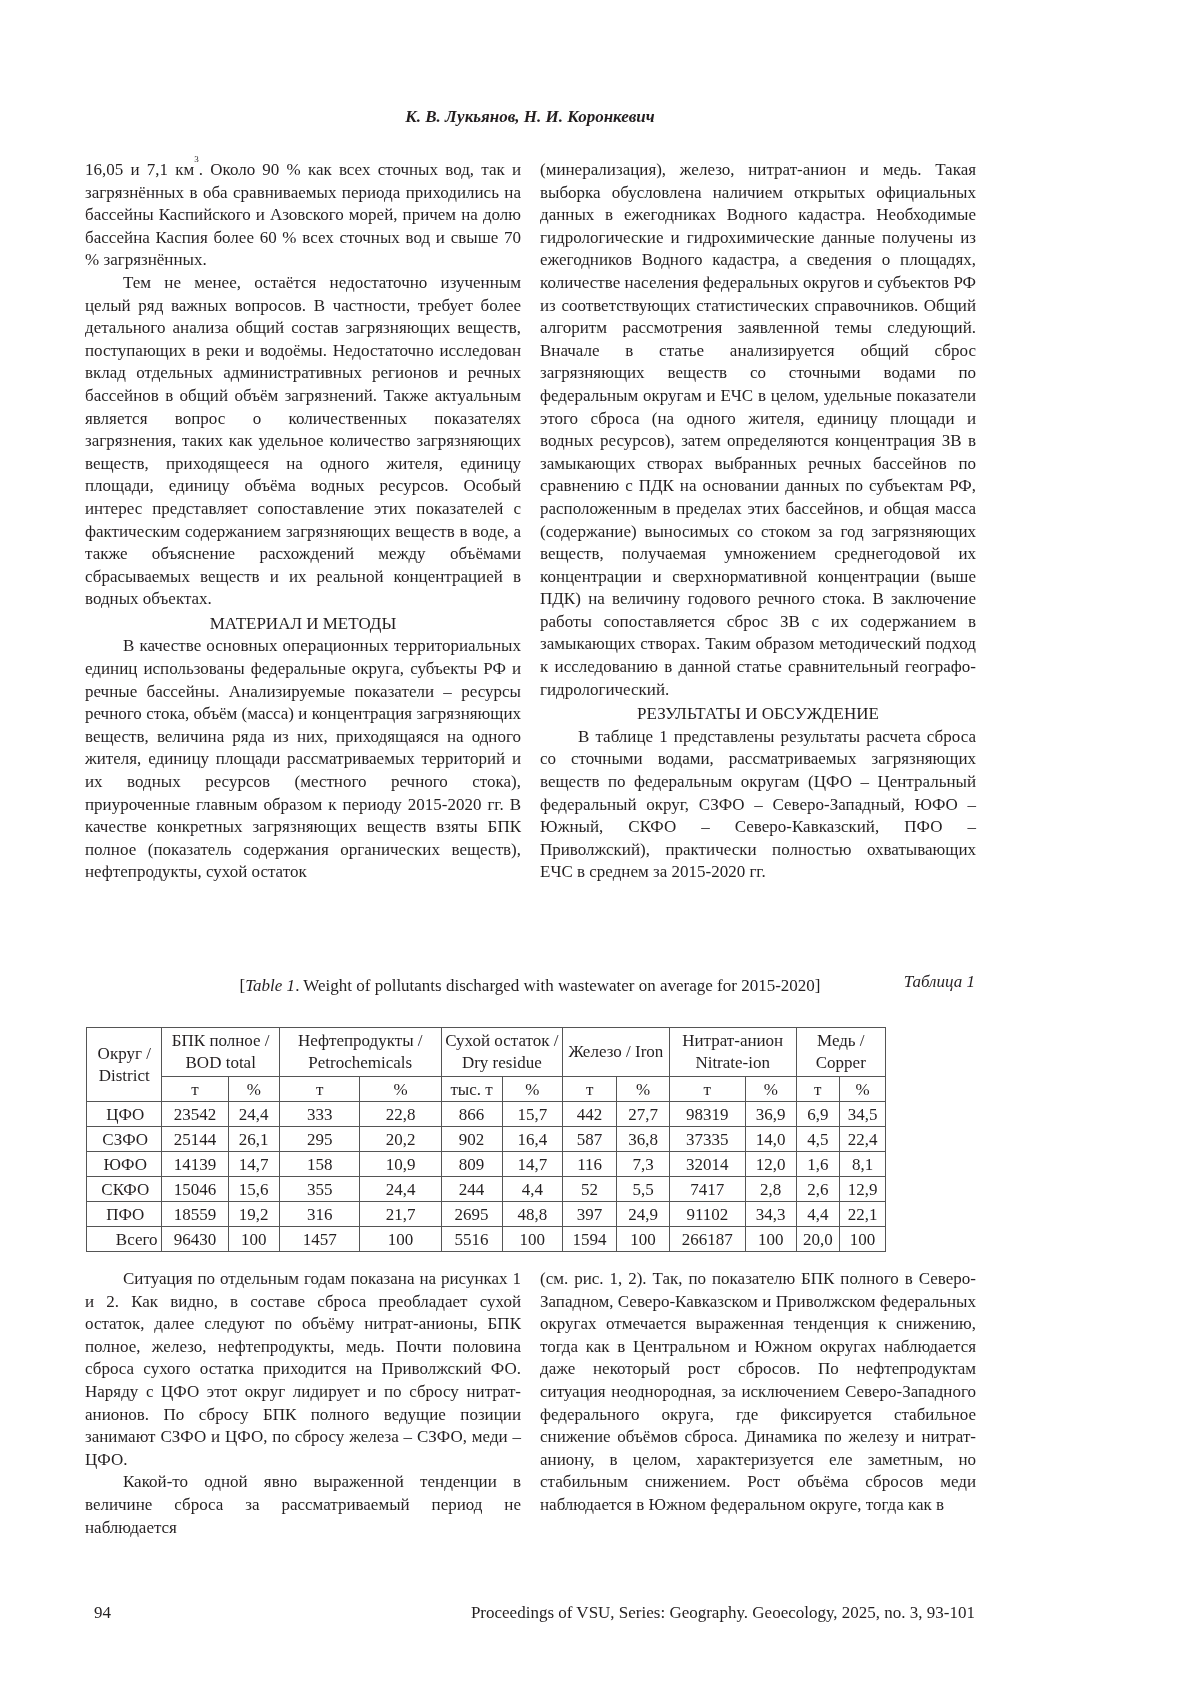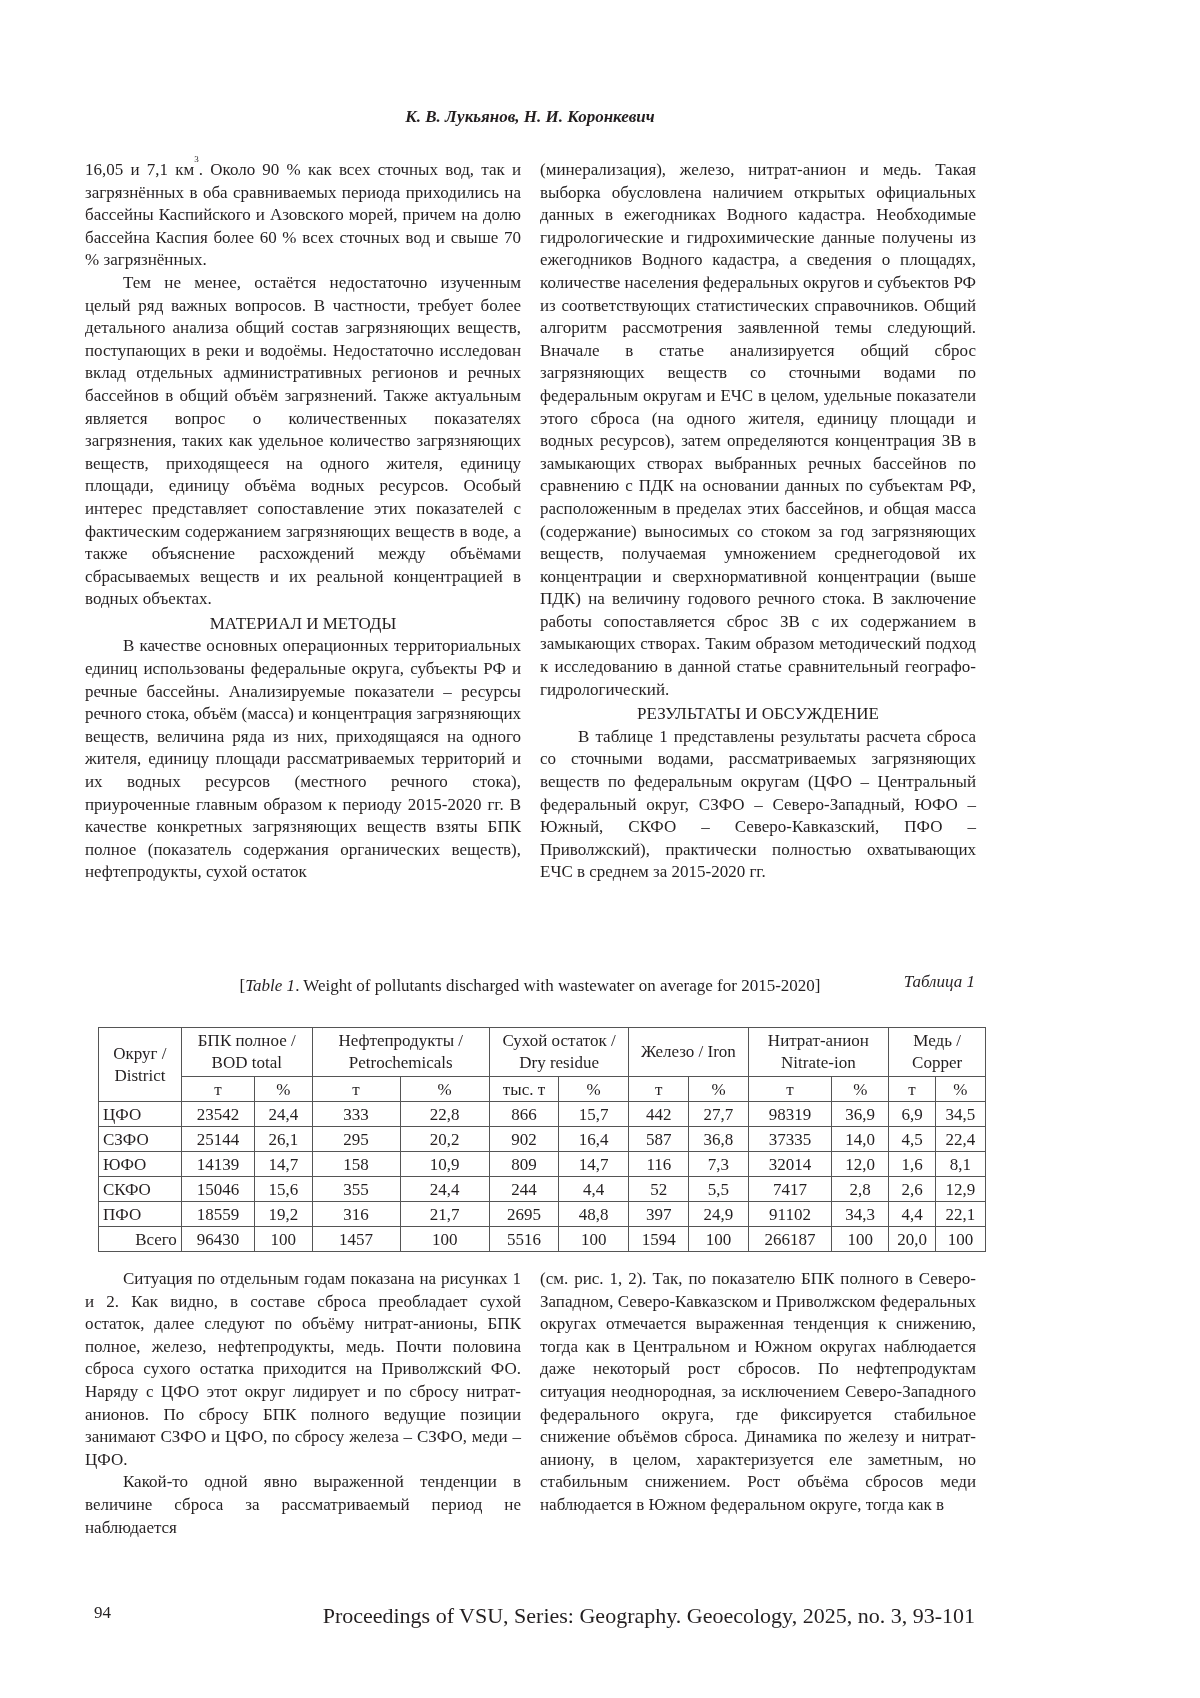--- a/index.html
+++ b/index.html
@@ -15,27 +15,27 @@
   .col h2 { margin: 2px 0 0 0; font-weight: normal; font-size: 17px; text-align: center; line-height: 22.6px; }
   .col-b { position: absolute; width: 436px; font-size: 17px; line-height: 22.6px; text-align: justify; }
   .col-b p { margin: 0; }
   .col-b p.indent { text-indent: 38px; }
   .col-b-left { left: 85px; top: 1268px; }
   .col-b-right { left: 540px; top: 1268px; }
   sup { font-size: 9px; vertical-align: top; line-height: 0; }
   .table-label { position: absolute; top: 952px; right: 225px; font-style: italic; font-size: 17px; margin-top: 20px; }
   .table-caption { position: absolute; top: 975px; left: 85px; width: 890px; text-align: center; font-size: 17px; line-height: 22px; }
   .table-caption .en i { font-style: italic; }
-  table.data { position: absolute; top: 1027px; left: 98px; width: 888px; border-collapse: collapse; font-size: 17px; }
+  table.data { position: absolute; top: 1027px; left: 86px; width: 800px; border-collapse: collapse; font-size: 17px; }
   table.data td, table.data th { border: 1.3px solid #555; padding: 0 2px; text-align: center; font-weight: normal; line-height: 21px; height: 24px; }
   table.data th.hdr { line-height: 22px; padding: 2px 2px; }
-  table.data td.district { text-align: left; padding-left: 4px; }
+  table.data td.district { text-align: center; padding-left: 4px; }
   table.data td.total { text-align: right; padding-right: 4px; }
   .footer-page { position: absolute; top: 1603px; left: 94px; font-size: 17px; }
-  .footer-journal { position: absolute; top: 1603px; right: 225px; font-size: 22px; }
+  .footer-journal { position: absolute; top: 1603px; right: 225px; font-size: 17px; }
 </style>
 </head>
 <body>
 
 <div class="running-head">К. В. Лукьянов, Н. И. Коронкевич</div>
 
 <div class="col col-left">
   <p><span>16,05 и 7,1 км</span><sup>3</sup><span>. Около 90 % как всех сточных вод, так и загрязнённых в оба сравниваемых периода приходились на бассейны Каспийского и Азовского морей, причем на долю бассейна Каспия более 60 % всех сточных вод и свыше 70 % загрязнённых.</span></p>
   <p class="indent">Тем не менее, остаётся недостаточно изученным целый ряд важных вопросов. В частности, требует более детального анализа общий состав загрязняющих веществ, поступающих в реки и водоёмы. Недостаточно исследован вклад отдельных административных регионов и речных бассейнов в общий объём загрязнений. Также актуальным является вопрос о количественных показателях загрязнения, таких как удельное количество загрязняющих веществ, приходящееся на одного жителя, единицу площади, единицу объёма водных ресурсов. Особый интерес представляет сопоставление этих показателей с фактическим содержанием загрязняющих веществ в воде, а также объяснение расхождений между объёмами сбрасываемых веществ и их реальной концентрацией в водных объектах.</p>
   <h2>МАТЕРИАЛ И МЕТОДЫ</h2>

